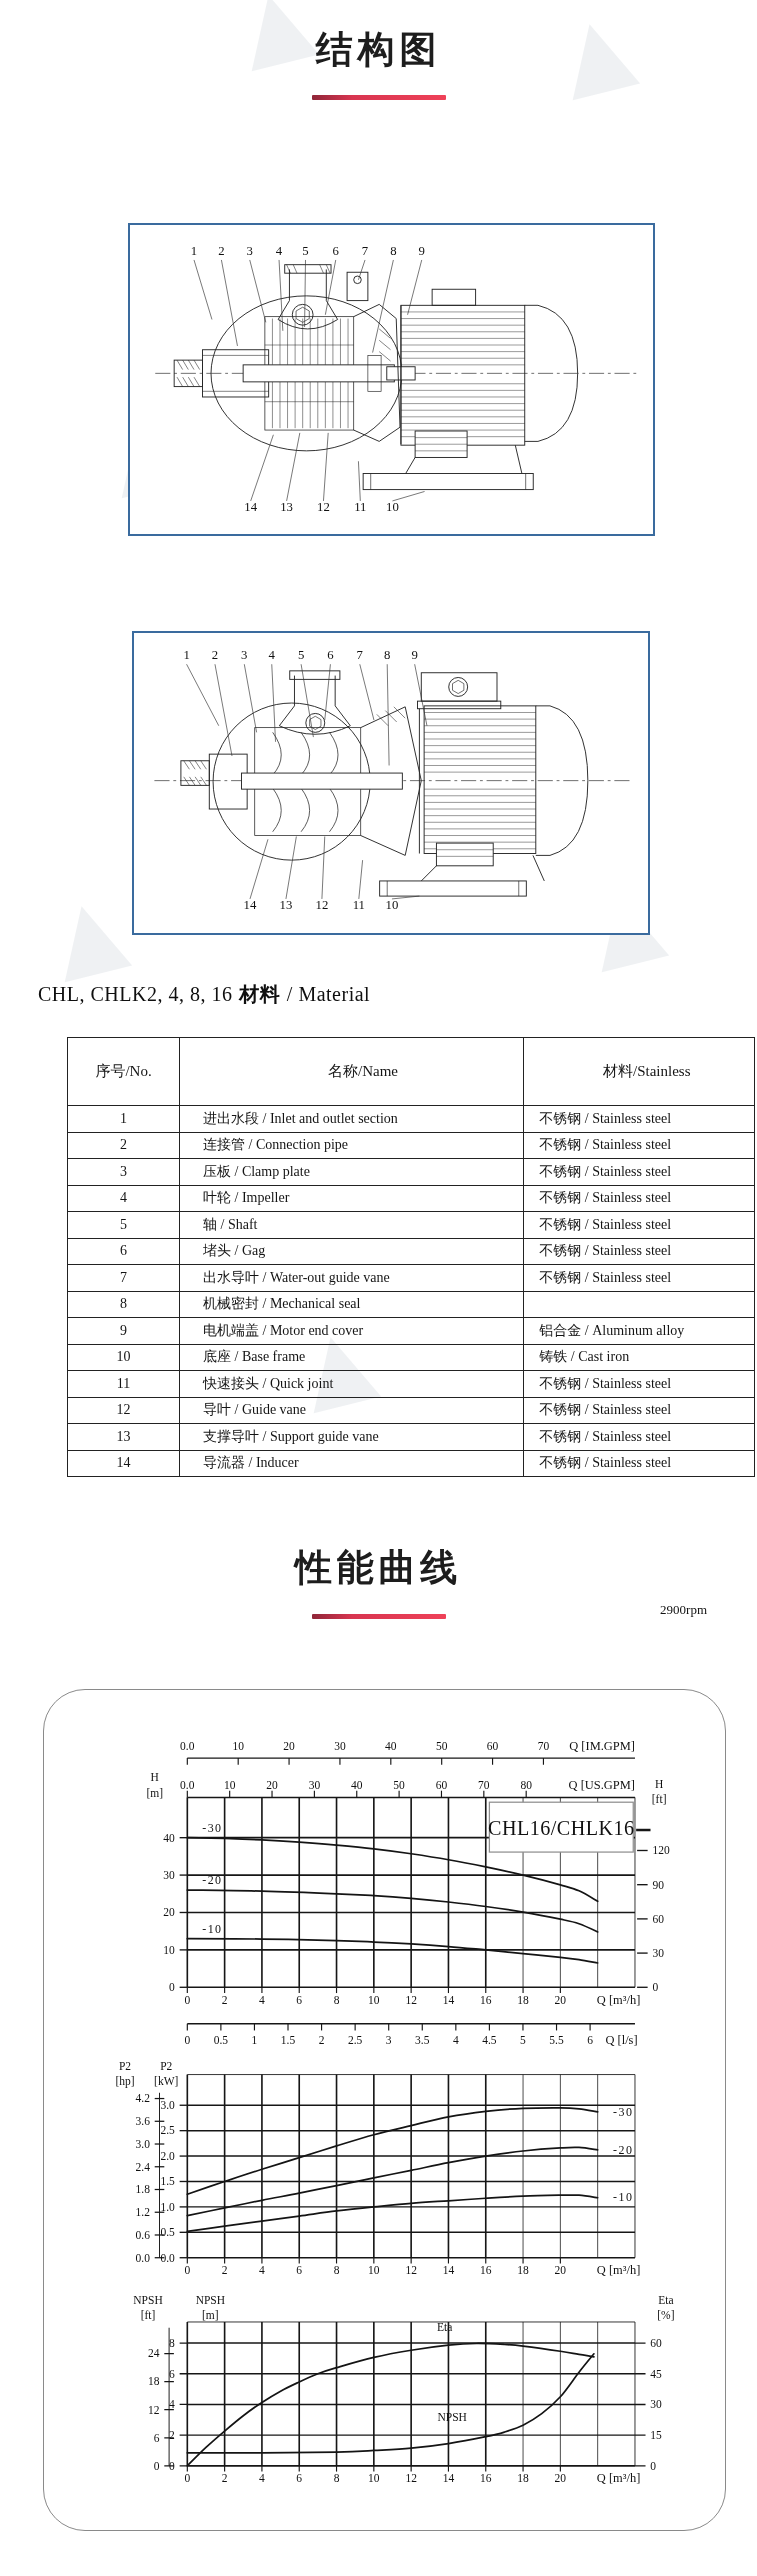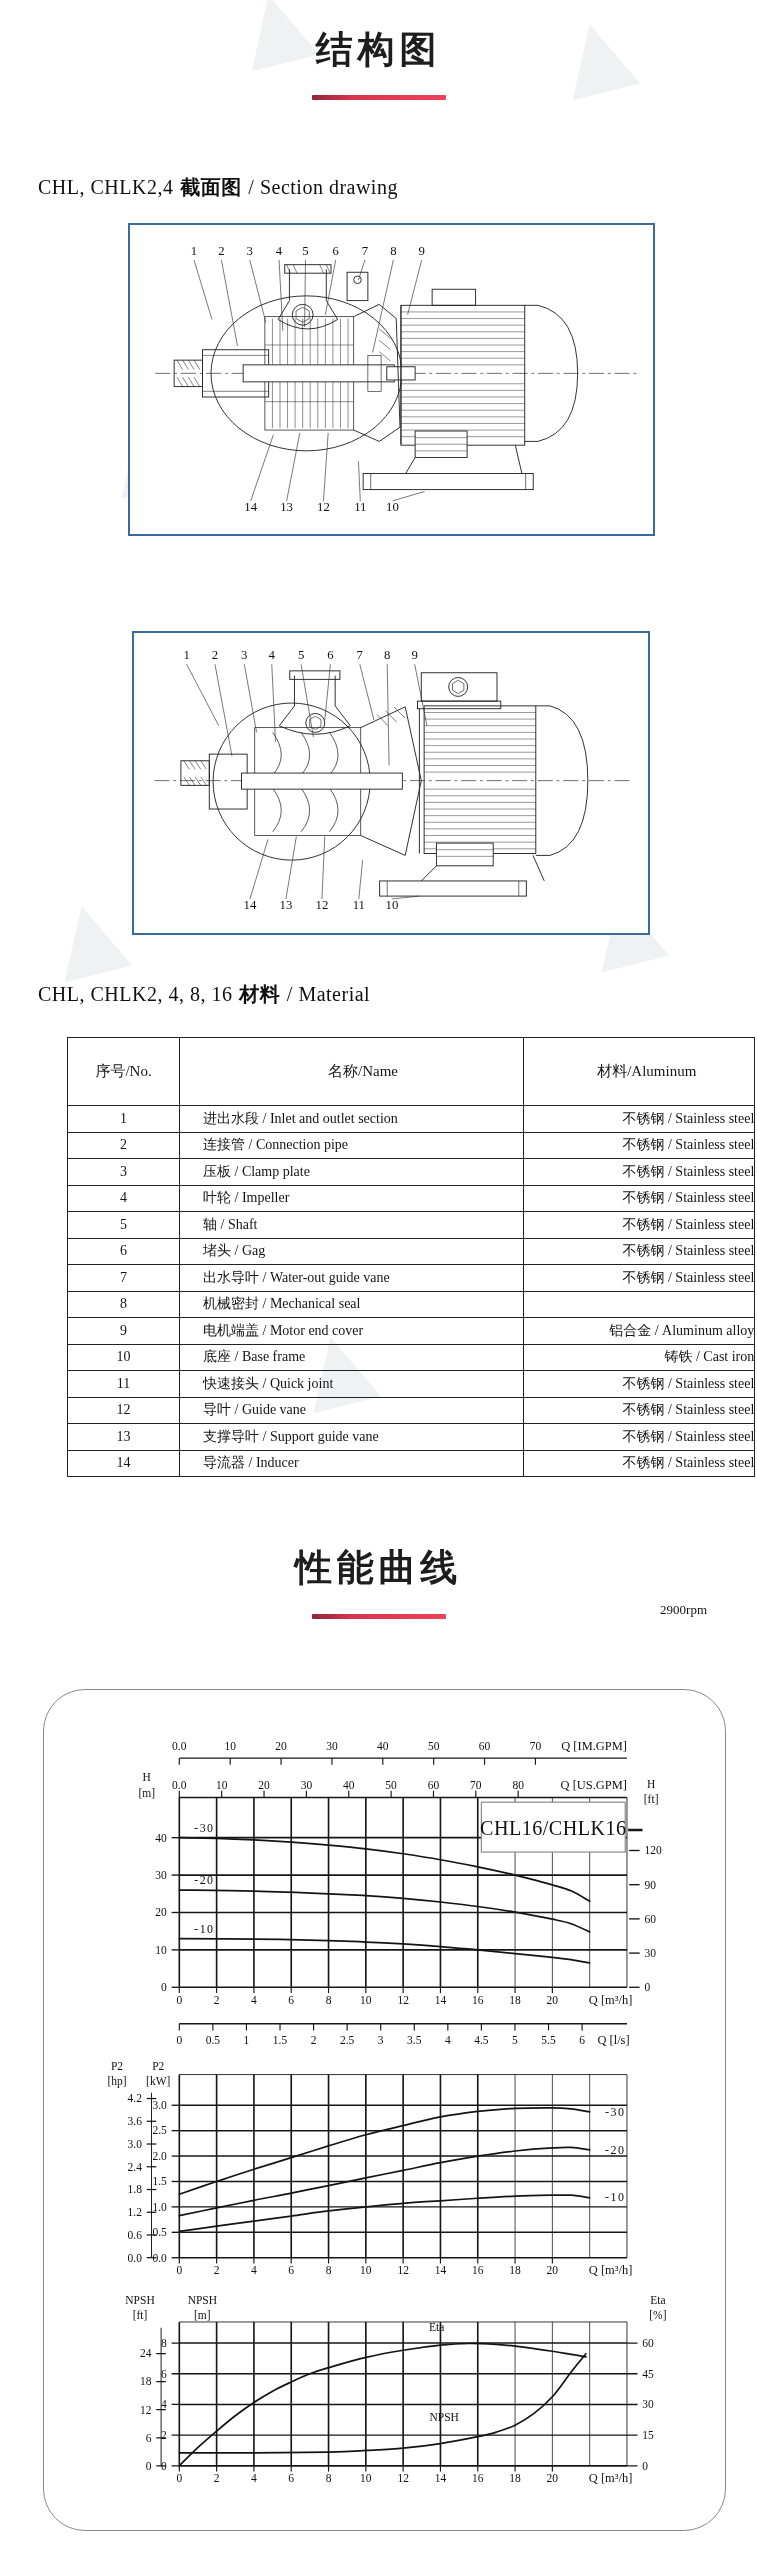--- a/index.html
+++ b/index.html
@@ -23,24 +23,24 @@
   .boxA{left:128px;top:223px;width:527px;height:313px;}
   .boxB{left:132px;top:631px;width:518px;height:304px;}
   .draw-box svg{display:block;width:100%;height:100%;}
   table.mat{position:absolute;left:67px;top:1037px;width:646px;border-collapse:collapse;
       table-layout:fixed;font-size:14px;color:#141414;}
   table.mat th,table.mat td{border:1.5px solid #222;padding:0;overflow:hidden;white-space:nowrap;}
   table.mat thead th{height:67px;font-weight:normal;font-size:15px;text-align:center;}
   table.mat tbody td{height:25.5px;}
   .c-no{width:111px;text-align:center;}
   .c-name{width:320px;text-align:left;padding-left:23px !important;}
-  .c-mat{width:215px;text-align:right;padding-left:15.3px !important;}
+  .c-mat{width:215px;text-align:left;padding-left:15.3px !important;}
   .rpm{position:absolute;top:1602px;right:50px;font-size:13px;color:#111;}
   .curve-box{position:absolute;left:43px;top:1689px;width:683px;height:842px;box-sizing:border-box;
-      border:1.9px solid #8a8a8a;border-radius:42px;background:#fff;overflow:hidden;}
+      border:1.9px solid #8a8a8a;border-radius:42px;background:#fff;overflow:hidden;padding-left:8px;}
   .curve-box svg{display:block;}
 </style>
 </head>
 <body>
 
 <div class="page">
   <div id="wm-layer">
       <span class="wm" style="left: 240px; top: -24px;">▲</span>
       <span class="wm" style="left: 561px; top: 4.8px;">▲</span>
       <span class="wm" style="left: 110px; top: 403px;">▲</span>
@@ -49,21 +49,20 @@
       <span class="wm" style="left: 590px; top: 877px;">▲</span>
       <span class="wm" style="left: 302px; top: 1318px;">▲</span>
       <span class="wm" style="left: 72px; top: 1865px;">▲</span>
       <span class="wm" style="left: 570px; top: 2152px;">▲</span>
       <span class="wm" style="left: 264px; top: 2411px;">▲</span>
     </div>
 
   <h1 class="big-title t1">结构图</h1>
   <div class="red-rule r1"></div>
 
-  <h2 class="sec-head hA"><span>CHL, CHLK2,4</span><span class="cjk">截面图</span><span class="suf">/ Section drawing</span></h2>
 
   <div class="draw-box boxA">
     <svg viewBox="0 0 550 327">
       <g fill="none" stroke="#262626" stroke-width="1">
         <line x1="25" y1="157" x2="535" y2="157" stroke-dasharray="16 4 3 4" stroke-width="0.7"></line>
         <rect x="45" y="143" width="30" height="28"></rect>
         <path d="M48,143 l6,10 M54,143 l6,10 M60,143 l6,10 M66,143 l6,10 M48,161 l6,10 M54,161 l6,10 M60,161 l6,10 M66,161 l6,10" stroke-width="0.6"></path>
         <rect x="75" y="132" width="70" height="50"></rect>
         <line x1="75" y1="138" x2="145" y2="138" stroke-width="0.6"></line>
         <line x1="75" y1="176" x2="145" y2="176" stroke-width="0.6"></line>
@@ -201,21 +200,21 @@
     </svg>
   </div>
 
   <h2 class="sec-head hC"><span>CHL, CHLK2, 4, 8, 16</span><span class="cjk">材料</span><span class="suf">/ Material</span></h2>
 
   <table class="mat">
     <thead>
       <tr>
         <th class="c-no">序号/No.</th>
         <th class="c-name">名称/Name</th>
-        <th class="c-mat">材料/Aluminum</th>
+        <th class="c-mat">材料/Stainless</th>
       </tr>
     </thead>
     <tbody id="mat-body">
         <tr>
           <td class="c-no">1</td>
           <td class="c-name">进出水段 / Inlet and outlet section</td>
           <td class="c-mat">不锈钢 / Stainless steel</td>
         </tr>
         <tr>
           <td class="c-no">2</td>

